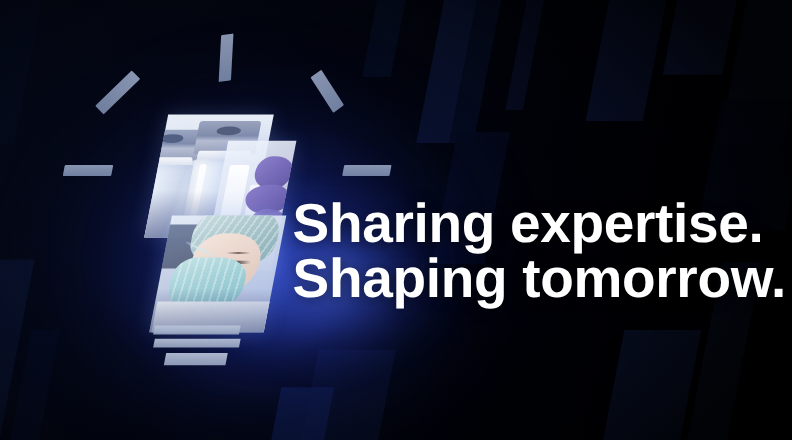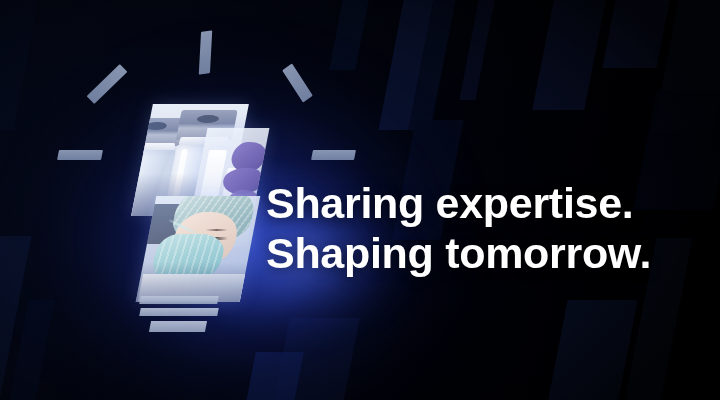--- a/index.html
+++ b/index.html
@@ -184,21 +184,21 @@
     position:absolute;
     transform:skewX(-11deg);
     background:linear-gradient(180deg,#b9c4da,#97a4c0);
     opacity:.92;
   }
 
   
   #tagline{
     position:absolute;left:266px;top:178px;
     color:#ffffff;
-    font-size:43px;
+    font-size:50px;
     line-height:50px;
     font-weight:600;
     letter-spacing:-.3px;
     text-shadow:0 2px 12px rgba(0,0,0,.55);
     white-space:nowrap;
   }
   #tagline .l{display:block;}
 </style>
 </head>
 <body>

